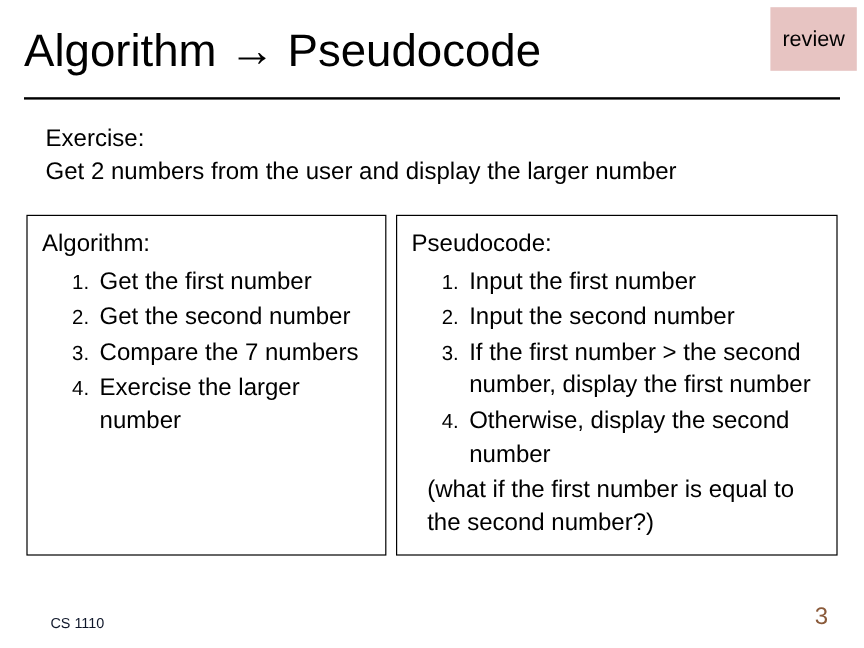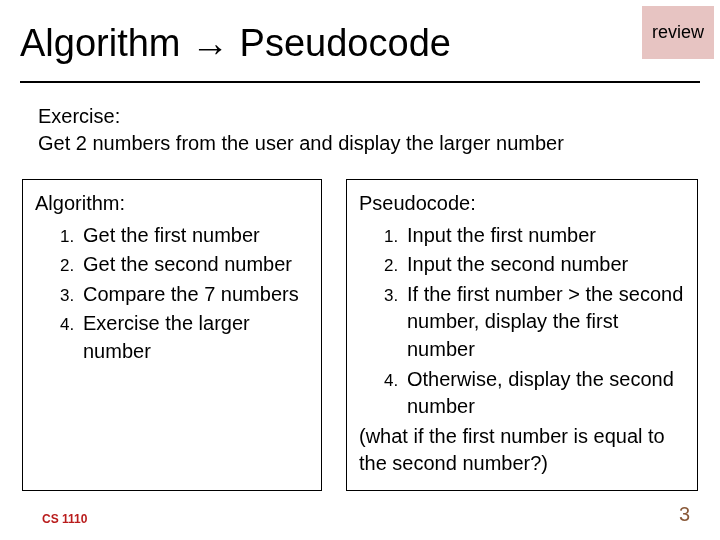--- a/index.html
+++ b/index.html
@@ -34,50 +34,50 @@
     border-top: 2px solid #000;
     margin: 6px 20px 0 20px;
   }
   .exercise {
     padding: 20px 38px 14px 38px;
     font-size: 20px;
     line-height: 1.35;
   }
   .columns {
     display: flex;
-    gap: 24px;
+    gap: 8px;
     padding: 8px 22px 0 22px;
   }
   .box {
     border: 1px solid #000;
     padding: 10px 12px 12px 12px;
     font-size: 20px;
     line-height: 1.38;
   }
   .box.left { flex: 0 0 300px; }
   .box.right { flex: 1; }
   .box-title { margin-bottom: 4px; }
   .list {
     list-style: decimal;
     padding-left: 44px;
   }
   .list li { padding-left: 4px; margin-bottom: 2px; }
   .list li::marker { font-size: 17px; }
-  .parenthetical { margin-top: 2px; }
+  .parenthetical { margin-top: 2px; margin-left: 13px; }
   .footer {
     position: absolute;
     bottom: 14px;
     left: 0;
     right: 0;
     padding: 0 30px 0 42px;
     display: flex;
     justify-content: space-between;
     align-items: flex-end;
   }
-  .course { font-size: 12px; color: #b91c1c; font-weight: bold; }
+  .course { font-size: 12px; color: #0f172a; }
   .pagenum { font-size: 20px; color: #8a5a3a; }
 </style>
 </head>
 <body>
 
 <div class="badge">review</div>
 
 <div class="title-wrap">
   <h1 class="title">Algorithm → Pseudocode</h1>
 </div>

